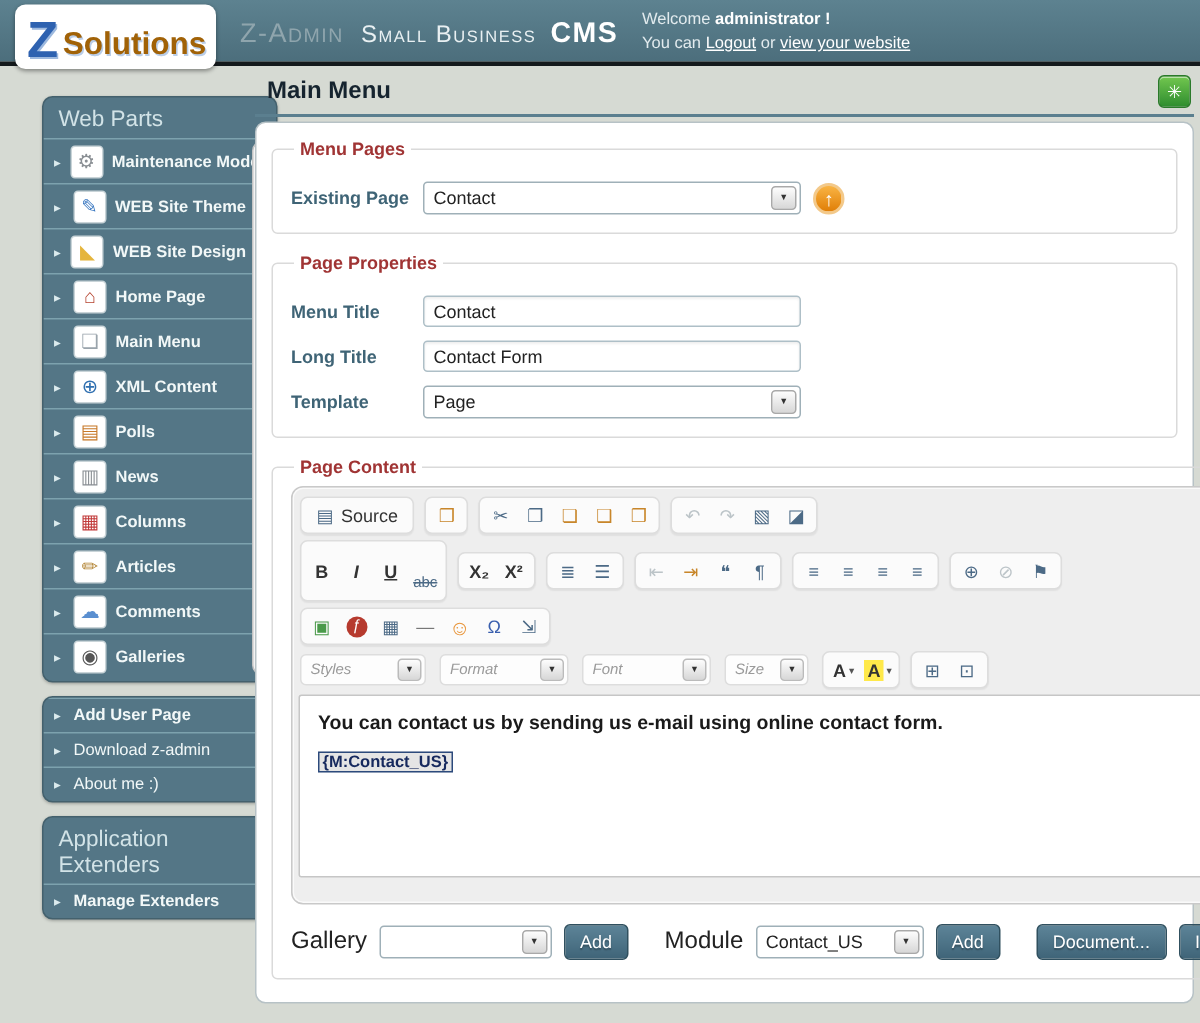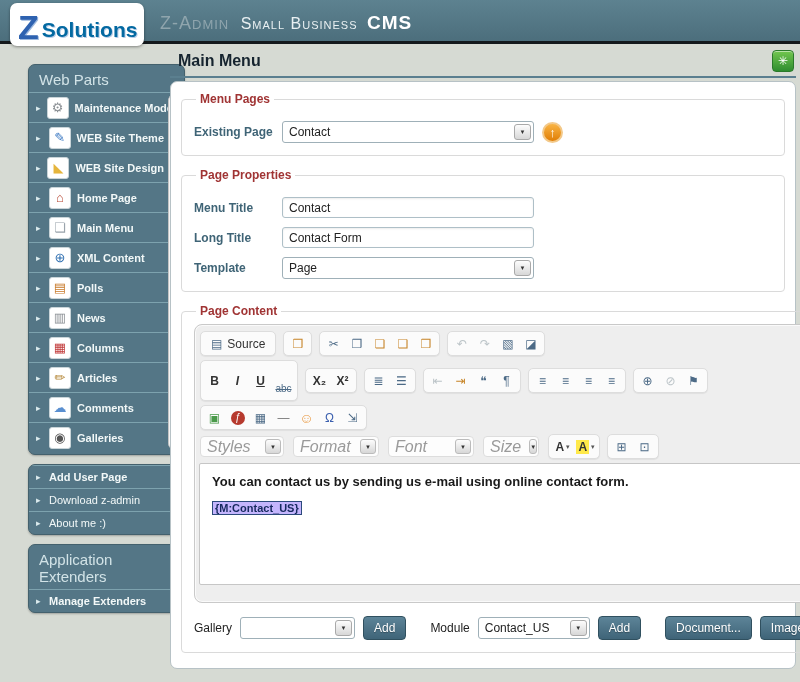--- a/index.html
+++ b/index.html
@@ -7,21 +7,21 @@
   body { background:#d6dad3; font-family:"Liberation Sans", sans-serif; position:relative; overflow:hidden; }
 
   
   .header { position:absolute; left:0; top:0; width:800px; height:44px;
             background:linear-gradient(#5d8290,#4c6e7c); border-bottom:3px solid #14191c; }
   .logo { position:absolute; left:10px; top:3px; width:134px; height:43px; background:#fff;
           border-radius:7px; box-shadow:0 1px 3px rgba(0,0,0,.4); display:flex; align-items:flex-end;
           padding:2px 8px 4px; z-index:5; }
   .logo-z { font-size:34px; font-weight:bold; color:#2e62b0; line-height:.85;
             text-shadow:1px 1px 0 #9db9de; }
-  .logo-word { font-size:21px; font-weight:bold; color:#0369a1; margin-left:3px;
+  .logo-word { font-size:21px; font-weight:bold; color:#a16207; margin-left:3px;
                text-shadow:1px 1px 0 #b9cde8; }
   .appname { position:absolute; left:160px; top:12px; font-variant:small-caps; letter-spacing:1px; }
   .appname .a1 { color:#8fa5ad; font-size:18px; }
   .appname .a2 { color:#e9f0f2; font-size:16px; margin-left:6px; }
   .appname .a3 { color:#ffffff; font-size:19px; font-weight:bold; margin-left:4px; }
   .welcome { position:absolute; left:428px; top:5px; font-size:11px; color:#e2ebee; line-height:16px; }
   .welcome b { color:#fff; }
   .welcome a { color:#fff; text-decoration:underline; cursor:pointer; }
 
   
@@ -110,52 +110,56 @@
   .tbtn.dis { color:#bcc4c8; cursor:default; }
   .tbtn.strike { text-decoration:line-through; font-size:10px;margin-top:16px; }
   .tbtn.orange { color:#c8862a; }
   .tbtn.flash span { background:#b63a2e; color:#fff; width:14px; height:14px; border-radius:50%;
                      font-size:10px; font-style:italic; display:flex; align-items:center; justify-content:center; }
   .src-btn { display:flex; align-items:center; gap:5px; padding:0 8px; height:21px; font-size:12px;
              color:#333; cursor:pointer; }
   .src-btn .g { color:#4c6a86; }
   .ddl { display:inline-flex; align-items:center; height:21px; background:#fdfdfd; border:1px solid #ddd;
          border-radius:4px; margin-right:2px; cursor:pointer; }
-  .ddl .lab { font-size:16px; font-style:italic; color:#9a9a9a; padding:0 6px; flex:1; }
+  .ddl .lab { font-size:10px; font-style:italic; color:#9a9a9a; padding:0 6px; flex:1; }
   .ddl .sbtn { width:16px; height:15px; margin:2px; border:1px solid #bbb; border-radius:3px;
                background:linear-gradient(#fdfdfd,#d7d7d7); display:flex; align-items:center;
                justify-content:center; font-size:6px; color:#333; }
   .ddl.w82{width:84px;} .ddl.w86{width:86px;} .ddl.w50{width:56px;}
   .color-a { font-weight:bold; font-size:12px; color:#333; }
   .bg-a { background:#ffe94a; padding:0 2px; font-weight:bold; font-size:12px; color:#333; }
   .tiny { font-size:7px; color:#555; margin-left:2px; }
 
   .editor-content { position:relative; background:#fff; border:1px solid #c6c6c6; margin-top:2px;
                     height:122px; padding:10px 26px 10px 12px; border-radius:2px; }
   .ec-line { font-size:13px; font-weight:bold; color:#1a1a1a; }
-  .ec-token { display:inline-block; margin-top:12px; background:#c4b5fd; border:1px solid #2c4a7c;
+  .ec-token { display:inline-block; margin-top:12px; background:#e5e5e5; border:1px solid #2c4a7c;
               color:#16295e; font-weight:bold; font-size:11px; padding:0 2px; cursor:pointer; }
   .editor-foot { position:relative; height:13px; }
 
   
   .gm-row { display:flex; align-items:center; gap:8px; margin-top:13px; }
-  .gm-label { font-size:12px; color:#222; }
+  .gm-label { font-size:16px; color:#222; }
   .tealbtn { background:linear-gradient(#5d8498,#3f6478); color:#fff; border:1px solid #30505f;
              border-radius:4px; font-size:12px; padding:4px 10px; cursor:pointer;
              font-family:"Liberation Sans",sans-serif; text-shadow:0 1px 1px rgba(0,0,0,.3); }
   .gm-row .spacer { width:8px; }
 </style>
 </head>
 <body>
 
 <div class="header" data-name="top-header">
   <div class="appname" data-name="app-name">
     <span class="a1" data-name="app-name-zadmin">Z-Admin</span>
     <span class="a2" data-name="app-name-small-business">Small Business</span>
     <span class="a3" data-name="app-name-cms">CMS</span>
+  </div>
+  <div class="welcome" data-name="welcome-block">
+    <div data-name="welcome-line"><span data-name="welcome-prefix">Welcome </span><b data-name="welcome-user">administrator !</b></div>
+    <div data-name="links-line"><span data-name="you-can-text">You can </span><a data-name="logout-link">Logout</a><span data-name="or-text"> or </span><a data-name="view-website-link">view your website</a></div>
   </div>
 </div>
 <div class="logo" data-name="z-solutions-logo">
   <span class="logo-z" data-name="logo-z-letter">Z</span>
   <span class="logo-word" data-name="logo-word">Solutions</span>
 </div>
 
 <div class="sidebar" data-name="sidebar">
 
   <div class="spanel" data-name="web-parts-panel">

